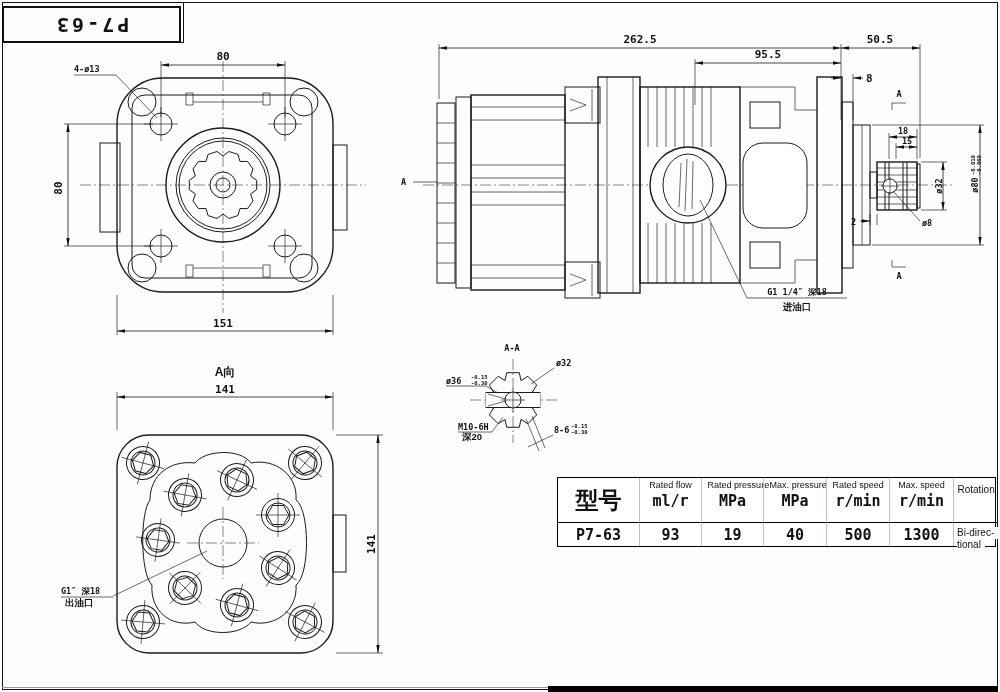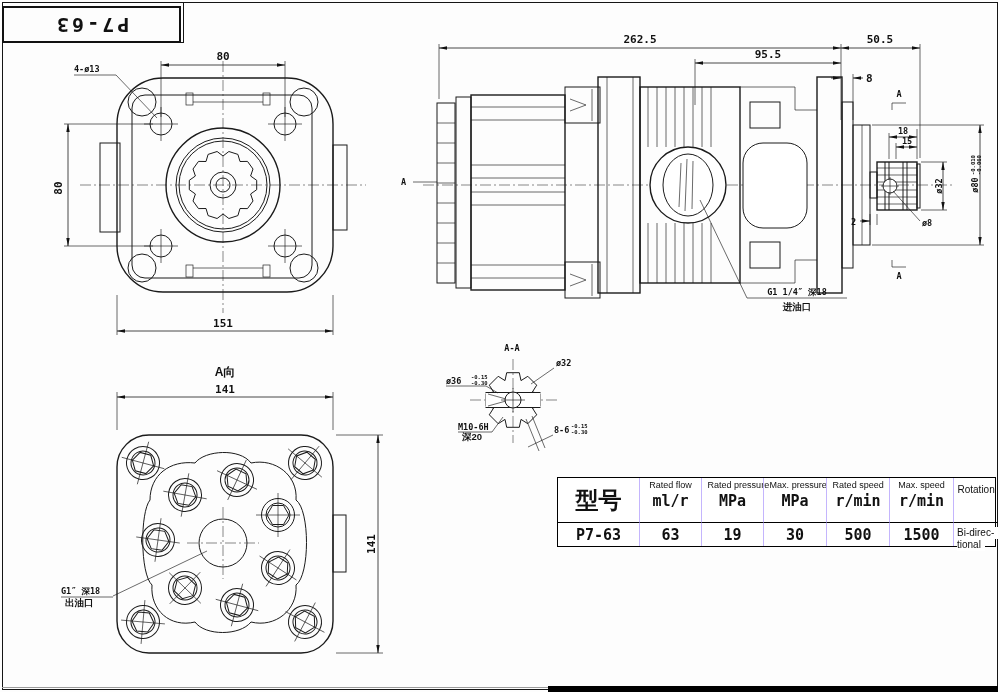--- a/index.html
+++ b/index.html
@@ -404,25 +404,25 @@
       <div class="ht">Rated speed</div>
       <div class="hu">r/min</div>
     </div>
     <div class="hd">
       <div class="ht">Max. speed</div>
       <div class="hu">r/min</div>
     </div>
     <div class="hd rot-h">Rotation</div>
 
     <div class="dc">P7-63</div>
-    <div class="dc">63</div>
+    <div class="dc">93</div>
     <div class="dc">19</div>
-    <div class="dc">30</div>
+    <div class="dc">40</div>
     <div class="dc">500</div>
-    <div class="dc">1500</div>
+    <div class="dc">1300</div>
     <div class="rot-d">
       <span>Bi-direc-</span>
       <span>tional</span>
     </div>
   </div>
 
   <div id="bottom-line"></div>
   <div id="bottom-bar"></div>
 </div>
 

